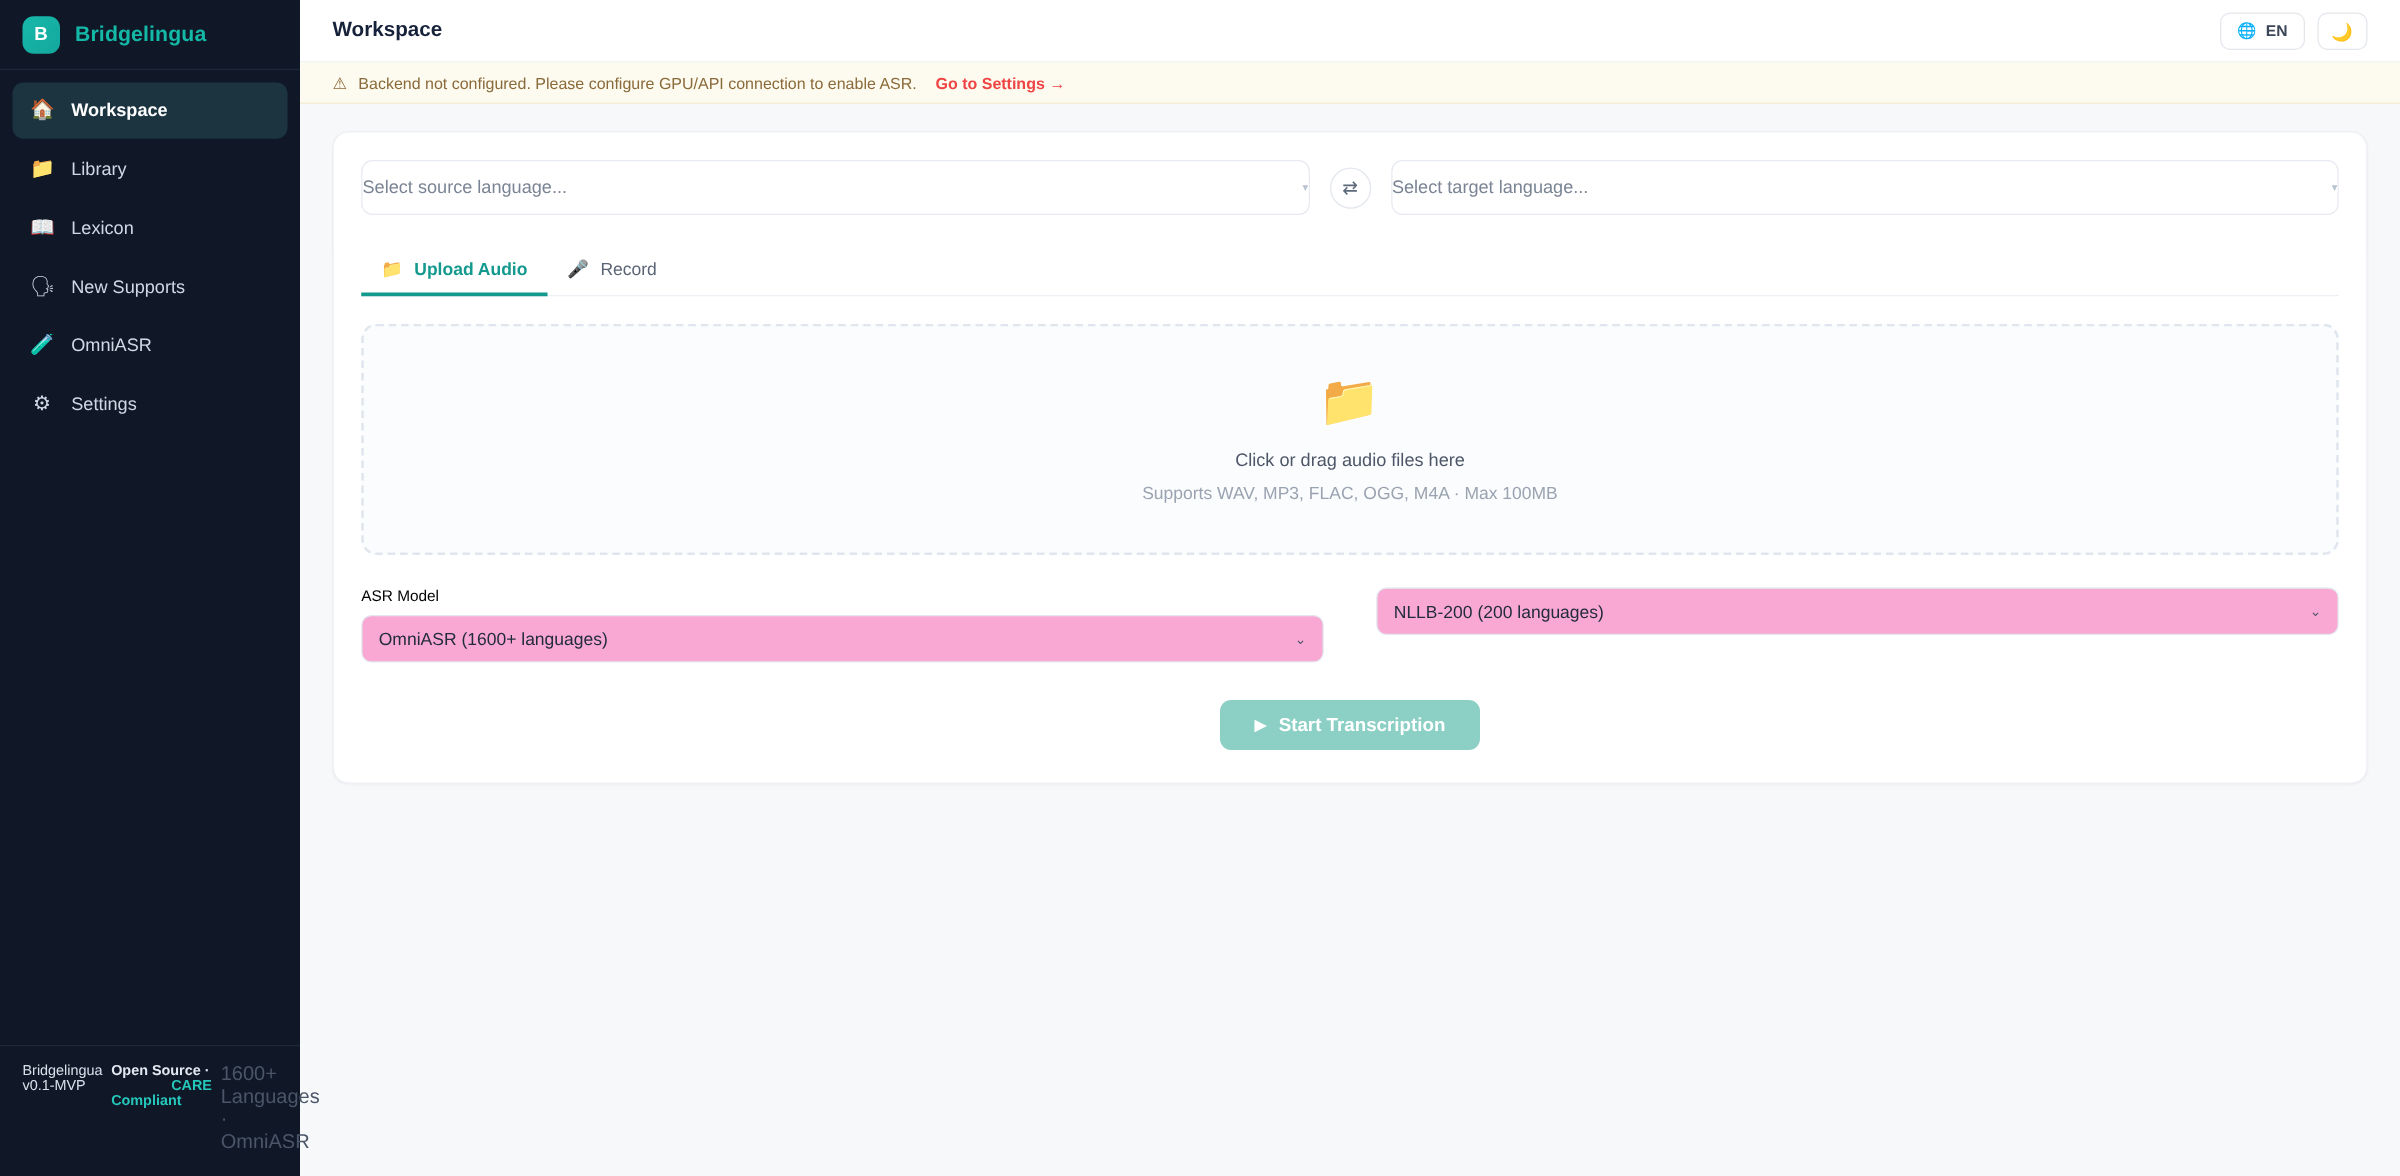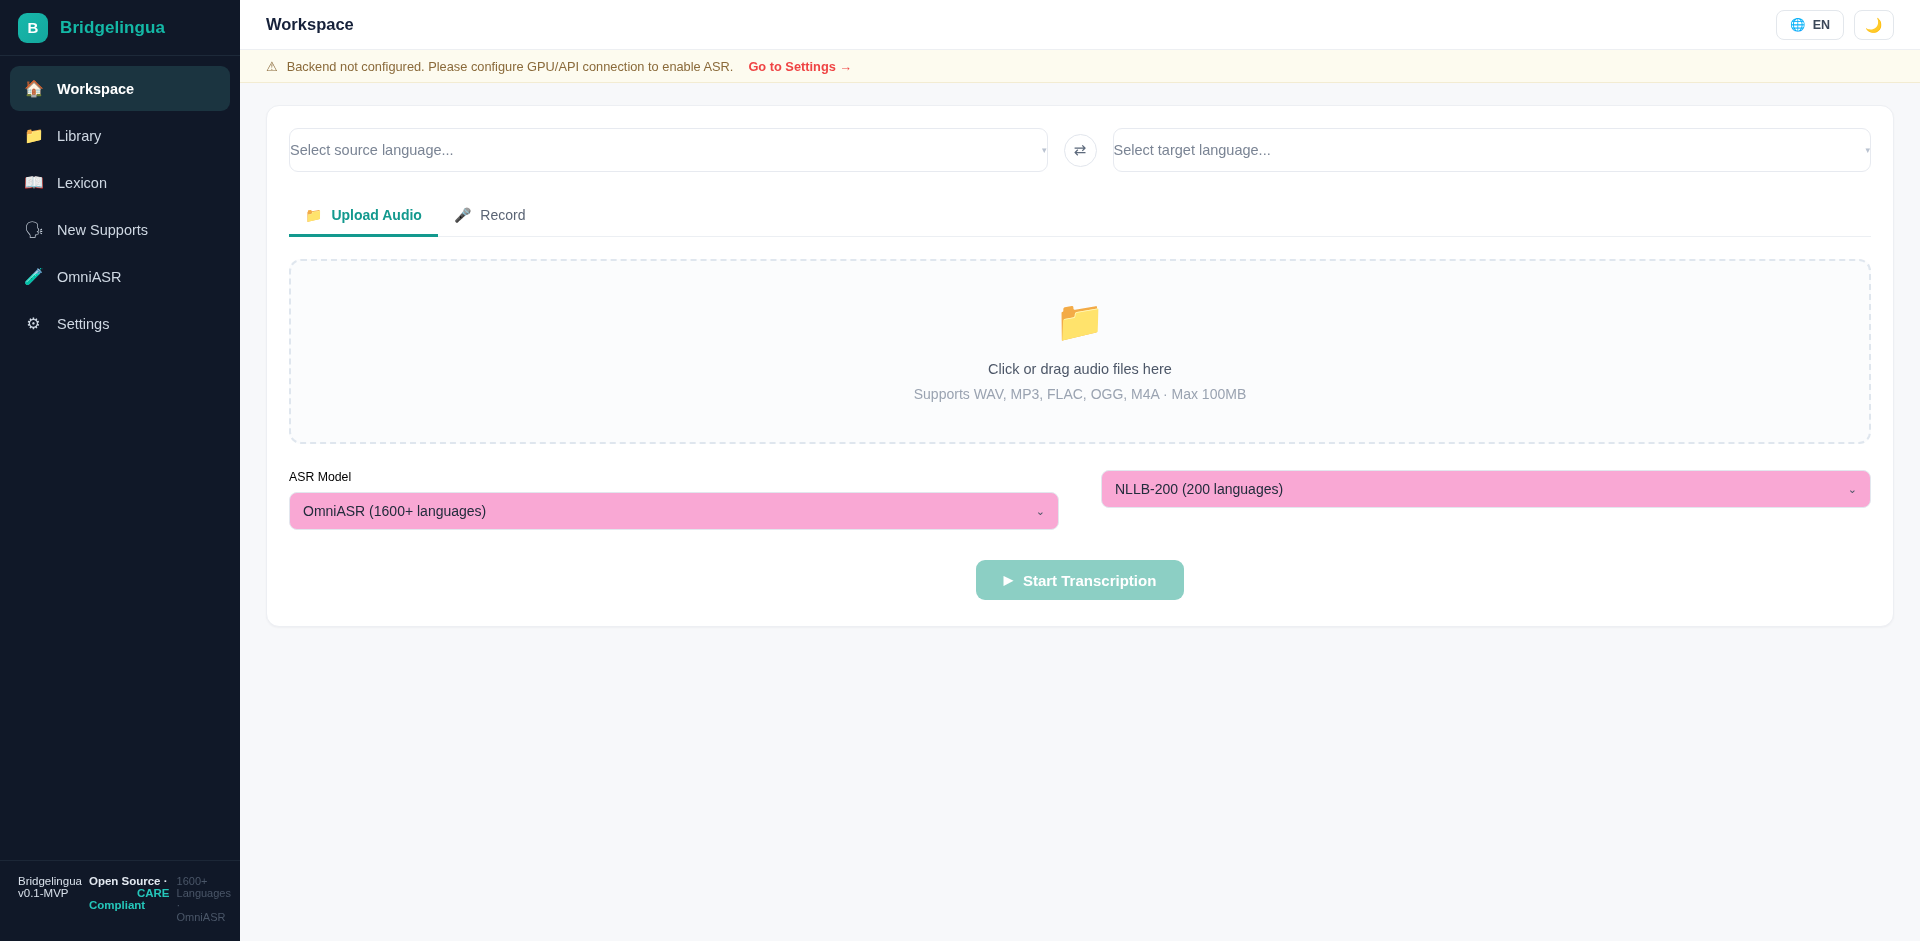--- a/index.html
+++ b/index.html
@@ -48,21 +48,21 @@
   .nav-item.active { background: #1b3440; color: #ffffff; font-weight: bold; }
   .nav-spacer { flex: 1 1 auto; }
   .side-footer {
     padding: 14px 18px 18px 18px;
     border-top: 1px solid #1c2737;
     display: flex; flex-direction: row; gap: 7px;
   }
   .sf-ver { color: #d8e0ea; font-size: 11.5px; }
   .sf-lic { font-size: 11.5px; color: #e3e9f1; font-weight: bold; }
   .sf-lic .care { color: #25c7bb; font-weight: bold; padding-left: 48px; }
-  .sf-sub { color: #4a5668; font-size: 11px; }
+  .sf-sub { color: #4a5668; font-size: 16px; }
 
   
   .main { flex: 1 1 auto; height: 941px; background: #f7f8fa; display: flex; flex-direction: column; overflow: hidden; }
 
   .topbar {
     height: 50px; min-height: 50px;
     background: #ffffff;
     border-bottom: 1px solid #edeff2;
     display: flex; align-items: center; justify-content: space-between;
     padding: 0 26px 0 26px;

